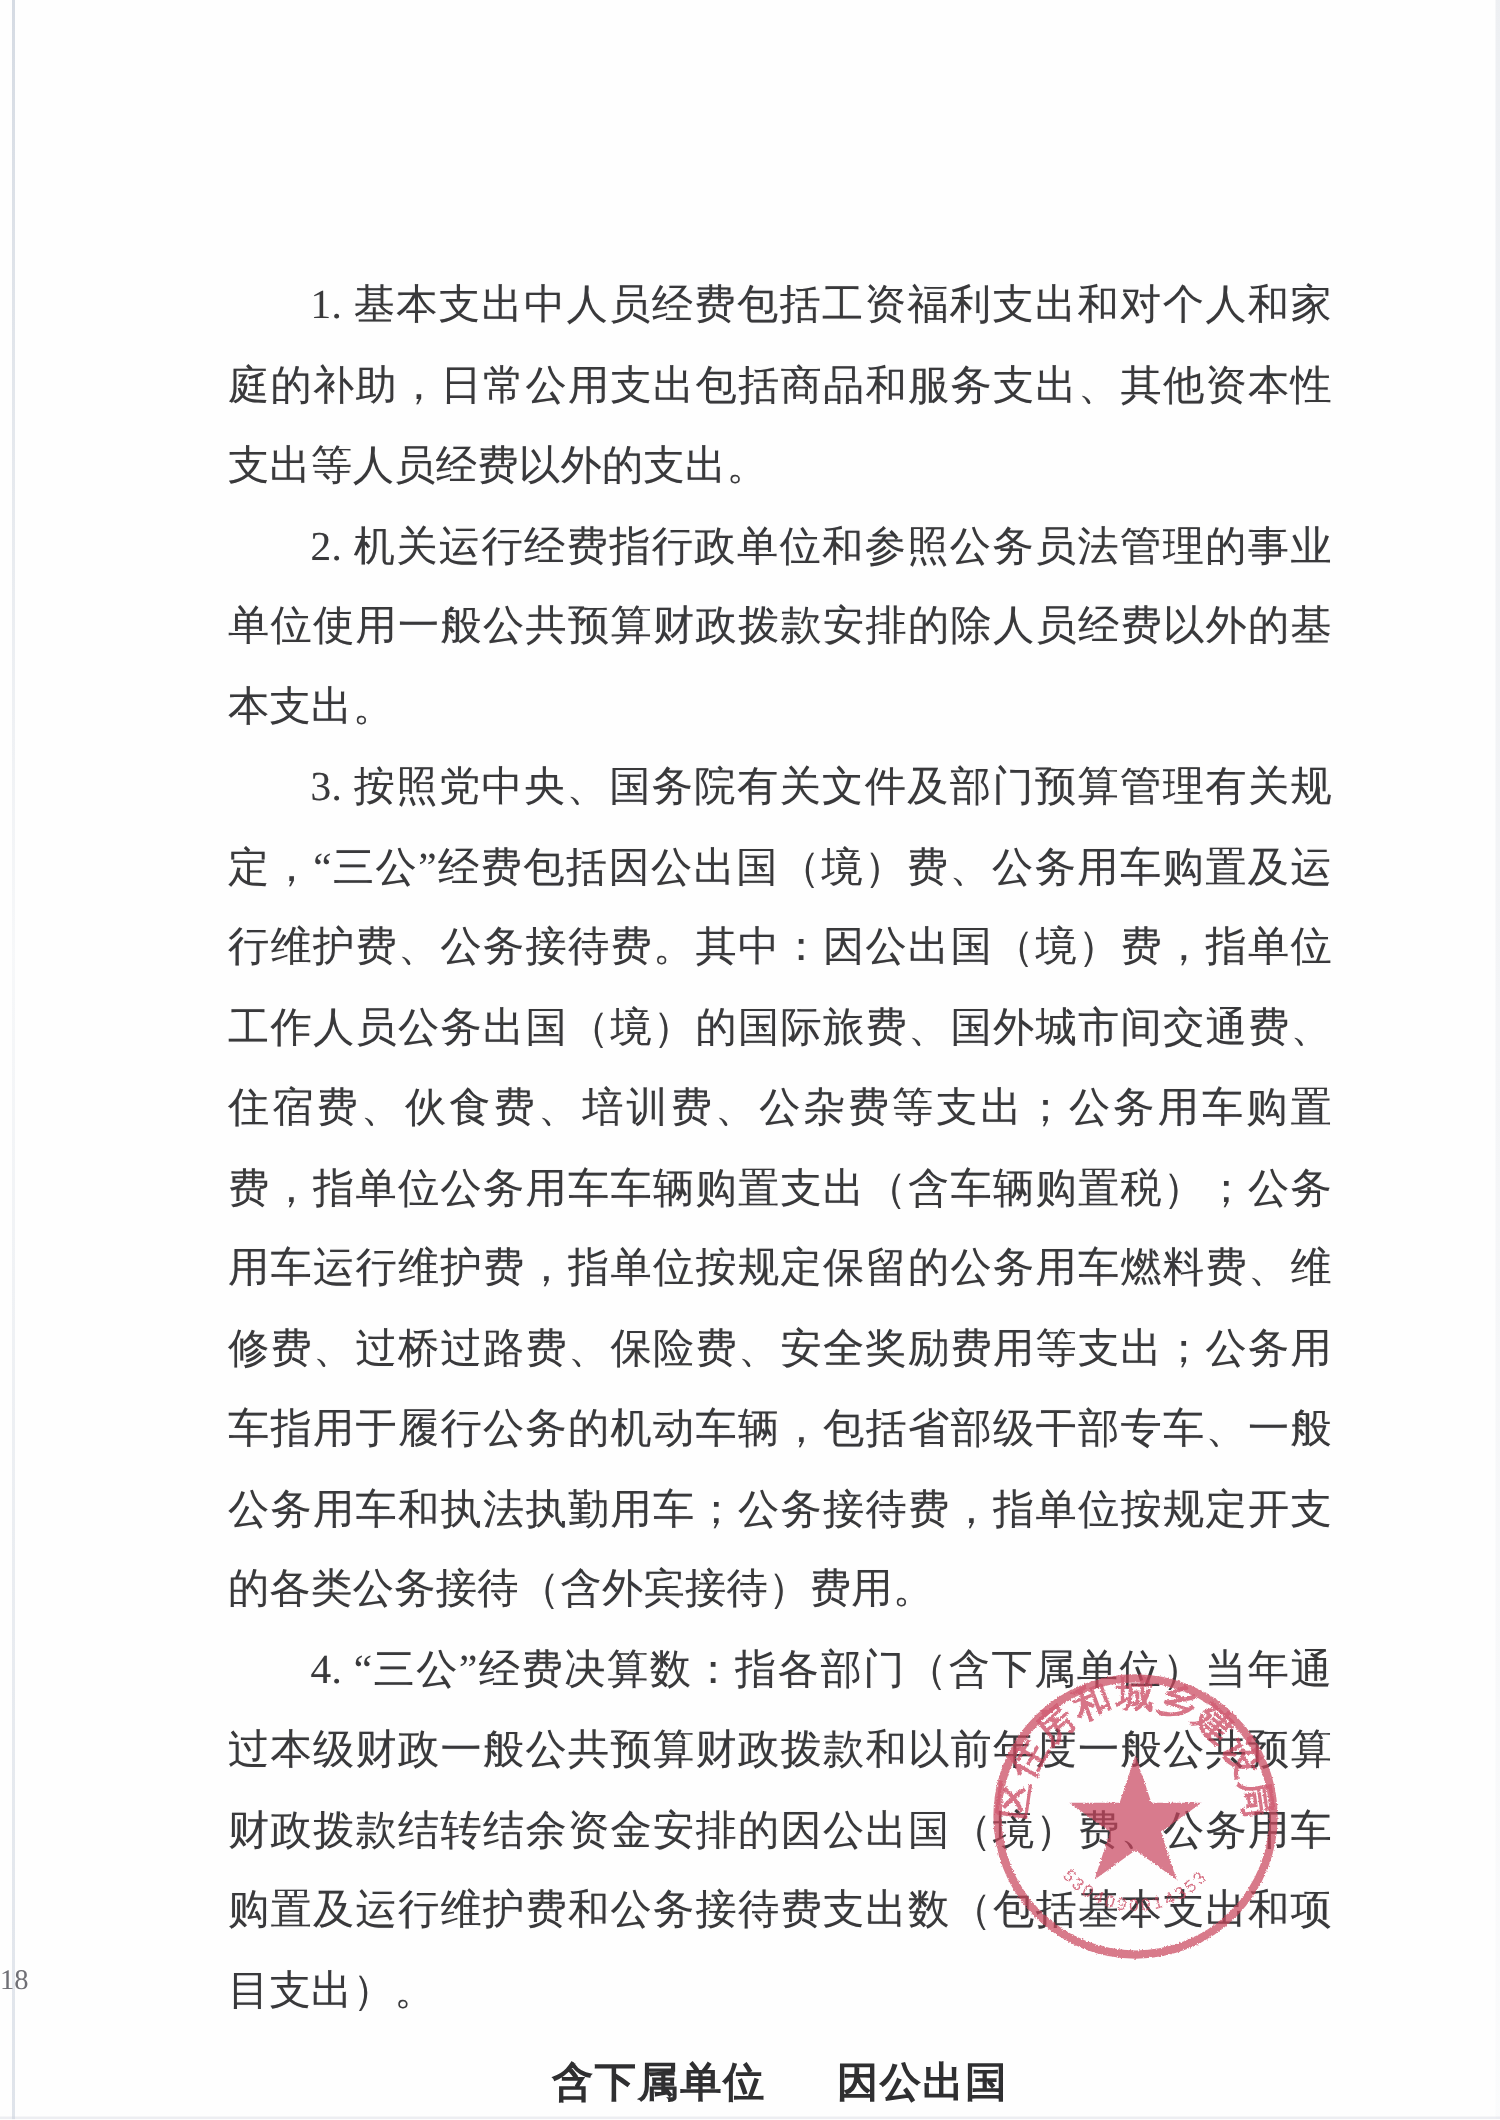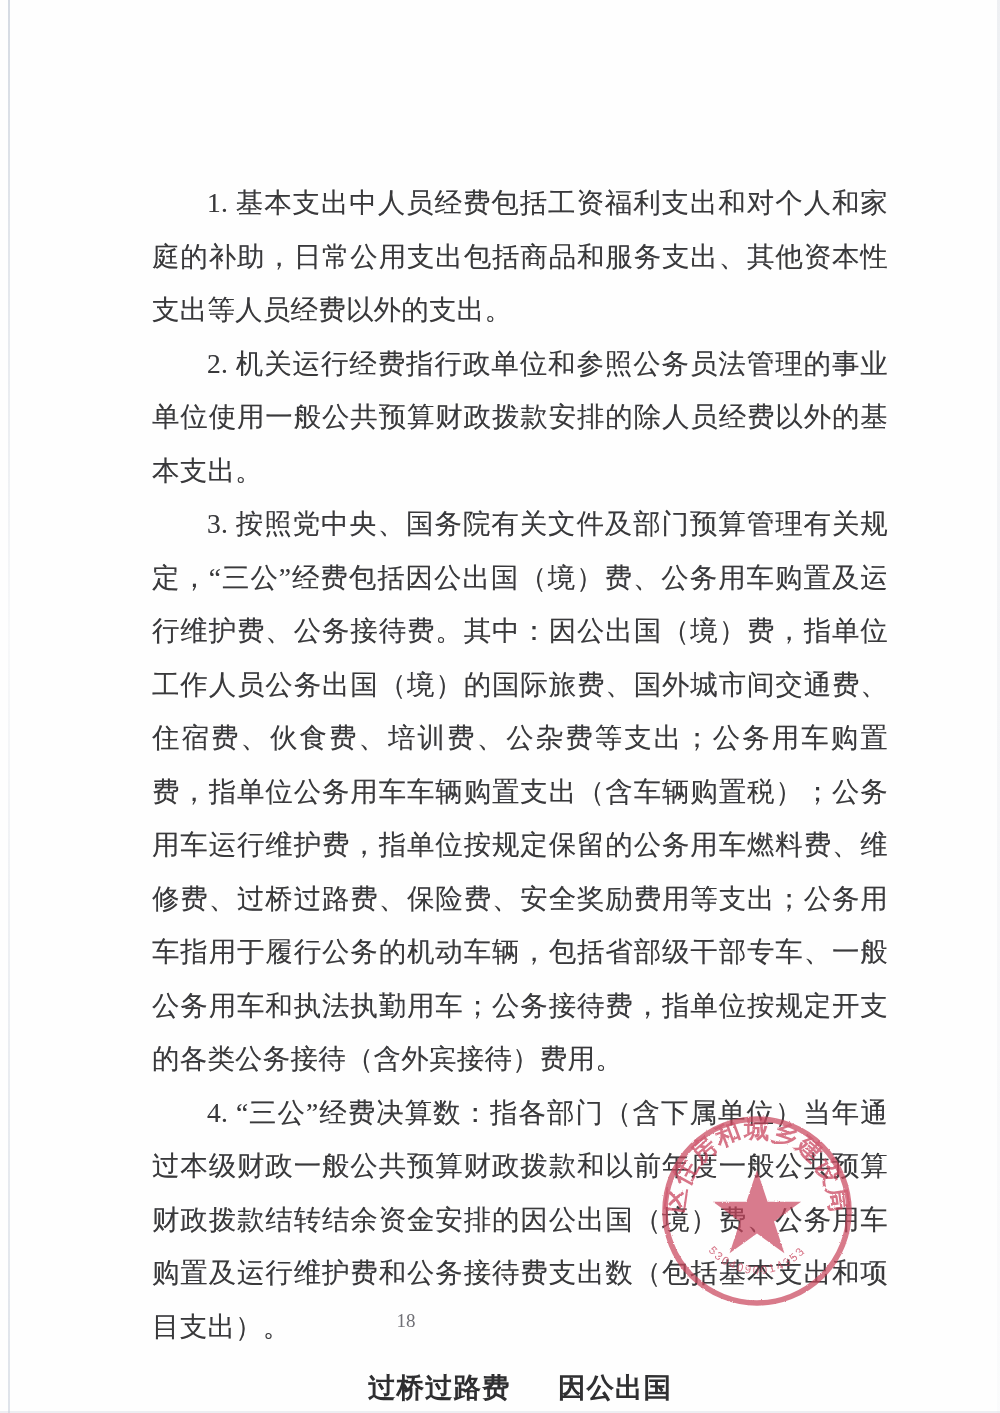--- a/index.html
+++ b/index.html
@@ -100,21 +100,20 @@
   }
   .seal-top-text { font-size: 25px; letter-spacing: 1px; }
   .seal-num-text { font-size: 11.5px; letter-spacing: 2.2px; font-weight: 400; }
 
   
   #page-number {
     position: absolute;
     left: 0;
     top: 1310px;
     width: 812px;
-    text-align: center;
     font-size: 19px;
     color: #6f6f75;
     font-family: "Liberation Serif", "DejaVu Serif", serif;
   }
 </style>
 </head>
 <body>
 
 <div id="page">
 
@@ -126,21 +125,21 @@
 
     <p class="para">1.  基本支出中人员经费包括工资福利支出和对个人和家庭的补助，日常公用支出包括商品和服务支出、其他资本性支出等人员经费以外的支出。</p>
 
     <p class="para">2.  机关运行经费指行政单位和参照公务员法管理的事业单位使用一般公共预算财政拨款安排的除人员经费以外的基本支出。</p>
 
     <p class="para">3. 按照党中央、国务院有关文件及部门预算管理有关规定，“三公”经费包括因公出国（境）费、公务用车购置及运行维护费、公务接待费。其中：因公出国（境）费，指单位工作人员公务出国（境）的国际旅费、国外城市间交通费、住宿费、伙食费、培训费、公杂费等支出；公务用车购置费，指单位公务用车车辆购置支出（含车辆购置税）；公务用车运行维护费，指单位按规定保留的公务用车燃料费、维修费、过桥过路费、保险费、安全奖励费用等支出；公务用车指用于履行公务的机动车辆，包括省部级干部专车、一般公务用车和执法执勤用车；公务接待费，指单位按规定开支的各类公务接待（含外宾接待）费用。</p>
 
     <p class="para">4. “三公”经费决算数：指各部门（含下属单位）当年通过本级财政一般公共预算财政拨款和以前年度一般公共预算财政拨款结转结余资金安排的因公出国（境）费、公务用车购置及运行维护费和公务接待费支出数（包括基本支出和项目支出）。</p>
 
     <h2 class="section-heading">
-      <span>过桥过路费</span>
+      <span>含下属单位</span>
       <span class="gap"></span>
       <span>因公出国</span>
     </h2>
 
   </div>
 
   <div id="seal">
     <svg viewBox="0 0 198 198" xmlns="http://www.w3.org/2000/svg">
       <defs>
         <path id="arcTop" d="M 26 99 A 73 73 0 0 1 172 99"></path>

